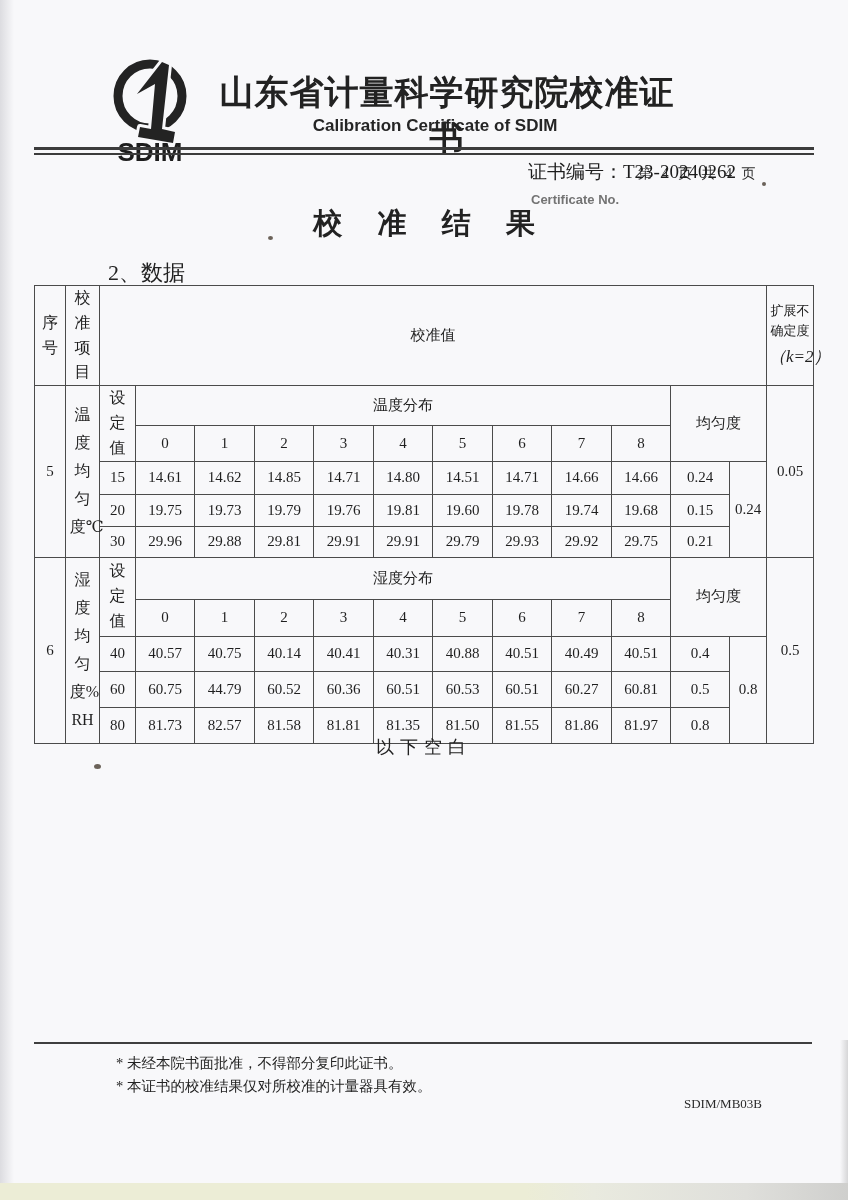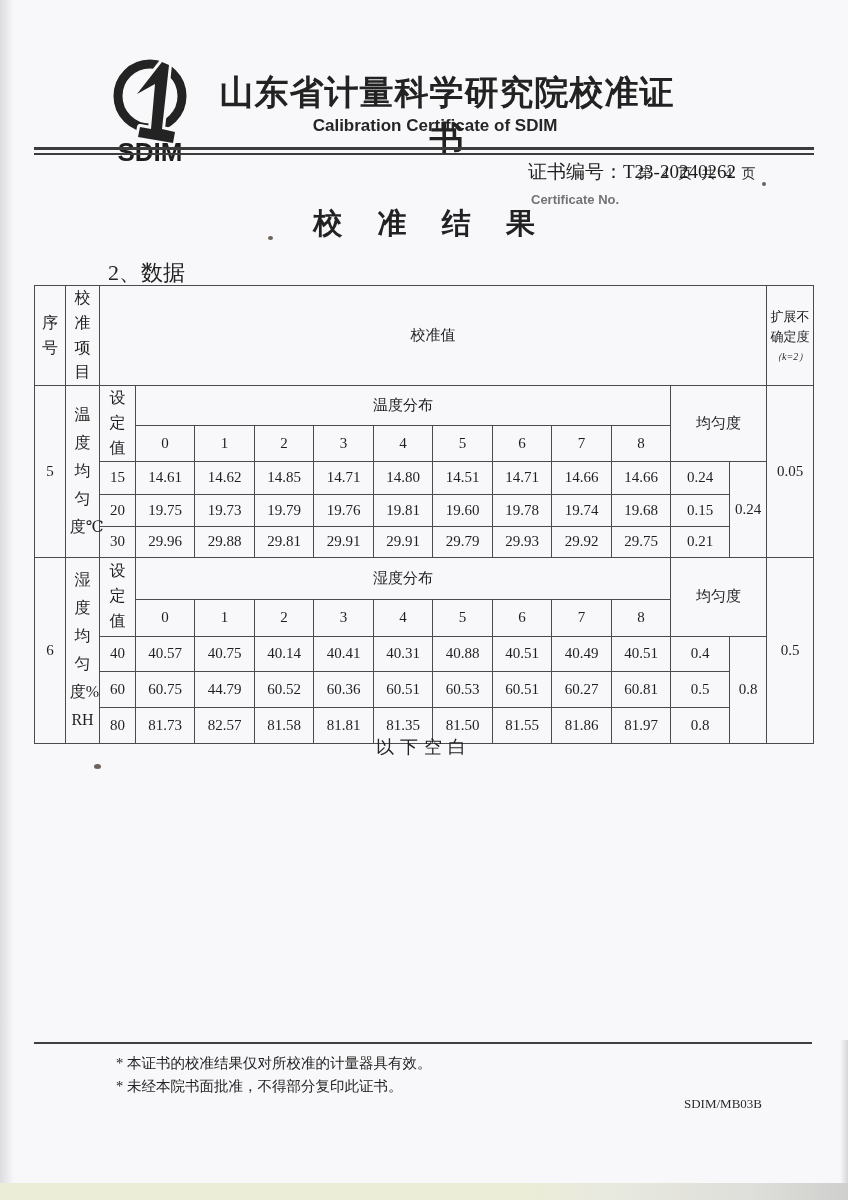--- a/index.html
+++ b/index.html
@@ -39,21 +39,21 @@
   
   table.cal{position:absolute;left:34px;top:285px;width:780px;border-collapse:collapse;
     table-layout:fixed;}
   table.cal td{border:1.5px solid #4b4b4b;text-align:center;vertical-align:middle;
     padding:0;font-size:15px;color:#1f1f1f;}
   .vtext{display:inline-block;width:1.6em;word-break:break-all;line-height:1.55;
     font-size:16px;text-align:center;}
   .vtext.tall{line-height:1.75;}
   td.points{font-size:14px;}
   .unc-wrap{width:42px;margin:8px auto;word-break:break-all;font-size:13px;line-height:1.55;}
-  .unc-k{display:block;font-style:italic;font-size:10px;white-space:nowrap;margin-top:2px;}
+  .unc-k{display:block;font-style:italic;font-size:17px;white-space:nowrap;margin-top:2px;}
 
   .blank-note{position:absolute;left:0;top:735px;width:848px;text-align:center;
     font-size:18px;letter-spacing:6px;color:#222;}
 
   
   .footer-rule{position:absolute;left:34px;top:1042px;width:778px;border-top:2.5px solid #3f3f3f;}
   .notes{position:absolute;left:116px;top:1052px;font-size:14.5px;line-height:23px;color:#222;}
   .form-code{position:absolute;left:640px;top:1096px;width:122px;text-align:right;
     font-size:13px;color:#2a2a2a;}
 </style>
@@ -235,22 +235,22 @@
       <td>81.97</td>
       <td>0.8</td>
     </tr>
   </tbody>
     </table>
 
   <div class="blank-note">以下空白</div>
 
   <div class="footer-rule"></div>
   <div class="notes">
+    <div>* 未经本院书面批准，不得部分复印此证书。</div>
     <div>* 本证书的校准结果仅对所校准的计量器具有效。</div>
-    <div>* 未经本院书面批准，不得部分复印此证书。</div>
   </div>
   <div class="form-code">SDIM/MB03B</div>
 
   <div class="speck" style="left:268px;top:236px;width:5px;height:4px;"></div>
   <div class="speck" style="left:762px;top:182px;width:4px;height:4px;"></div>
   <div class="speck" style="left:94px;top:764px;width:7px;height:5px;"></div>
   <div class="speck" style="left:86px;top:417px;width:4px;height:3px;opacity:.5;"></div>
 
   <div class="bottom-strip"></div>
 </div>

